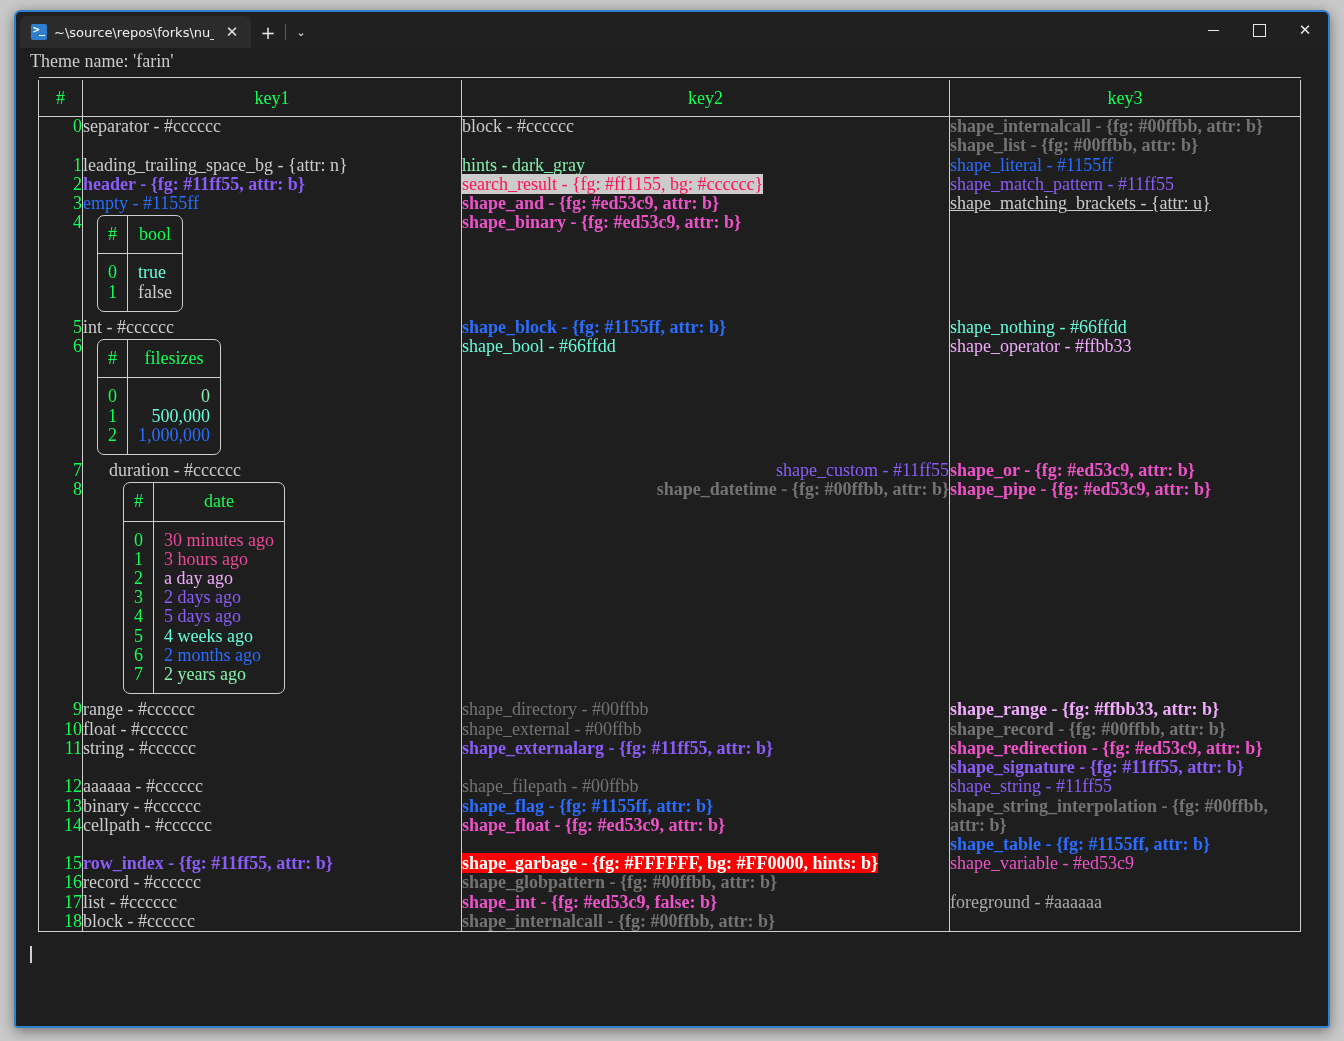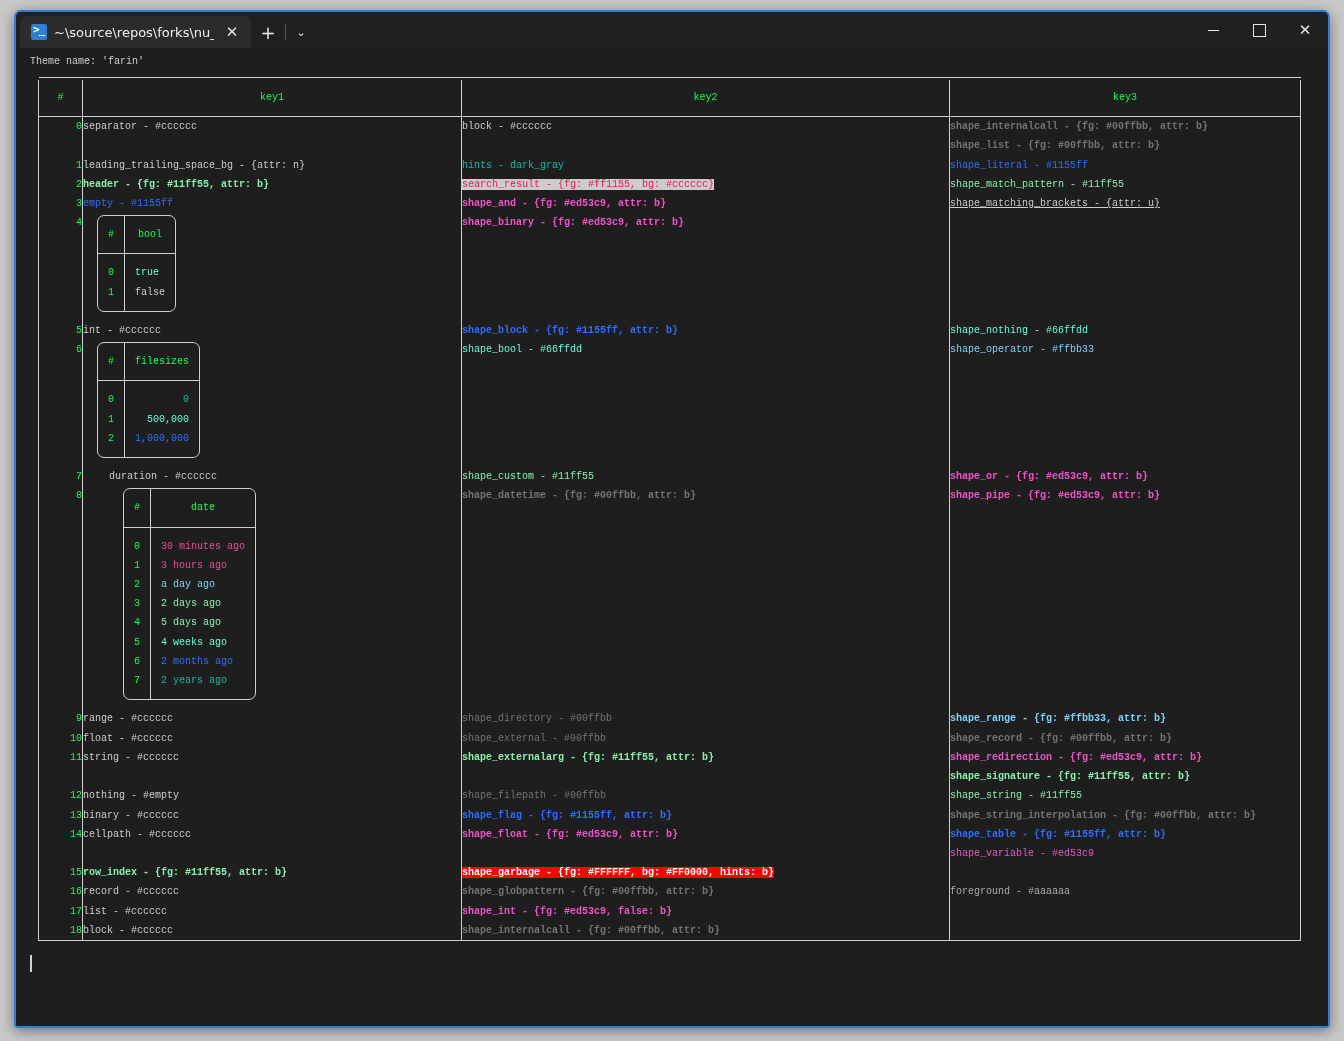--- a/index.html
+++ b/index.html
@@ -95,22 +95,22 @@
   .wc-min::before { content: ""; width: 11px; height: 1px; background: #e8e8e8; }
   .wc-max::before { content: ""; width: 11px; height: 11px; border: 1px solid #e8e8e8; }
   .wc-close { font-size: 15px; }
 
   
   .term {
     position: absolute;
     left: 0; top: 36px; right: 0; bottom: 0;
     background: #1e1e1e;
     color: #cccccc;
-    font-family: Liberation Mono, monospace;
-    font-size: 10px;
+    font-family: Liberation Serif, serif;
+    font-size: 18px;
     line-height: 19.2px;
     padding: 0;
     overflow: hidden;
   }
   .theme-line {
     padding: 4px 0 6px 14px;
     color: #cccccc;
     white-space: pre;
   }
 
@@ -147,28 +147,28 @@
     color: #11ff55;
     padding-right: 12px;
     white-space: pre;
   }
   .datacol { padding-left: 14px; padding-right: 8px; }
   .line { white-space: pre-wrap; word-break: break-word; min-height: 19.2px; }
   .blank { min-height: 19.2px; }
 
   
   .c-default { color: #cccccc; }
-  .c-green   { color: #86efac; }
+  .c-green   { color: #8b5cf6; }
   .c-blue    { color: #2b6dff; }
   .c-pink    { color: #ed53c9; }
   .c-mag     { color: #ec4899; }
   .c-cyan    { color: #737373; }
   .c-teal    { color: #66ffdd; }
-  .c-orange  { color: #7dd3fc; }
-  .c-gray    { color: #14b8a6; }
+  .c-orange  { color: #f0abfc; }
+  .c-gray    { color: #86efac; }
   .c-fg      { color: #aaaaaa; }
   .bold      { font-weight: bold; }
   .uline     { text-decoration: underline; }
   .hl-search { background: #cccccc; color: #ff1155; }
   .hl-garbage{ background: #ff0000; color: #ffffff; font-weight: bold; }
 
   
   .mini {
     display: inline-block;
     border: 1px solid #cfcfcf;
@@ -352,37 +352,37 @@
                       <tr>
                         <td class="mi vsep">6</td>
                         <td class="c-blue">2 months ago</td>
                       </tr>
                       <tr class=" mrow-last">
                         <td class="mi vsep">7</td>
                         <td class="c-gray">2 years ago</td>
                       </tr>
                     </tbody>
                   </table></div></td>
-              <td class="brd body-cell datacol" style="border-top: none; border-bottom: none;">
+              <td class="brd body-cell datacol" style="border-top: none; border-bottom: none; text-align: right;">
                 <div class="line c-green">shape_custom - #11ff55</div>
                 <div class="line c-cyan bold">shape_datetime - {fg: #00ffbb, attr: b}</div>
               </td>
               <td class="brd body-cell datacol" style="border-top: none; border-bottom: none;">
                 <div class="line c-pink bold">shape_or - {fg: #ed53c9, attr: b}</div>
                 <div class="line c-pink bold">shape_pipe - {fg: #ed53c9, attr: b}</div>
               </td>
             </tr>
             <tr>
               <td class="brd body-cell idx-col" style="border-top: none; border-bottom: none;"><div class="line">9</div><div class="line">10</div><div class="line">11</div><div class="line">&nbsp;</div><div class="line">12</div><div class="line">13</div><div class="line">14</div><div class="line">&nbsp;</div><div class="line">15</div><div class="line">16</div><div class="line">17</div><div class="line">18</div></td>
               <td class="brd body-cell datacol" style="border-top: none; border-bottom: none; margin-left: 29px;">
                 <div class="line c-default">range - #cccccc</div>
                 <div class="line c-default">float - #cccccc</div>
                 <div class="line c-default">string - #cccccc</div>
                 <div class="line blank">&nbsp;</div>
-                <div class="line c-default">nothing - #empty</div>
+                <div class="line c-default">aaaaaa - #cccccc</div>
                 <div class="line c-default">binary - #cccccc</div>
                 <div class="line c-default">cellpath - #cccccc</div>
                 <div class="line blank">&nbsp;</div>
                 <div class="line c-green bold">row_index - {fg: #11ff55, attr: b}</div>
                 <div class="line c-default">record - #cccccc</div>
                 <div class="line c-default">list - #cccccc</div>
                 <div class="line c-default">block - #cccccc</div>
               </td>
               <td class="brd body-cell datacol" style="border-top: none; border-bottom: none;">
                 <div class="line c-cyan">shape_directory - #00ffbb</div>

